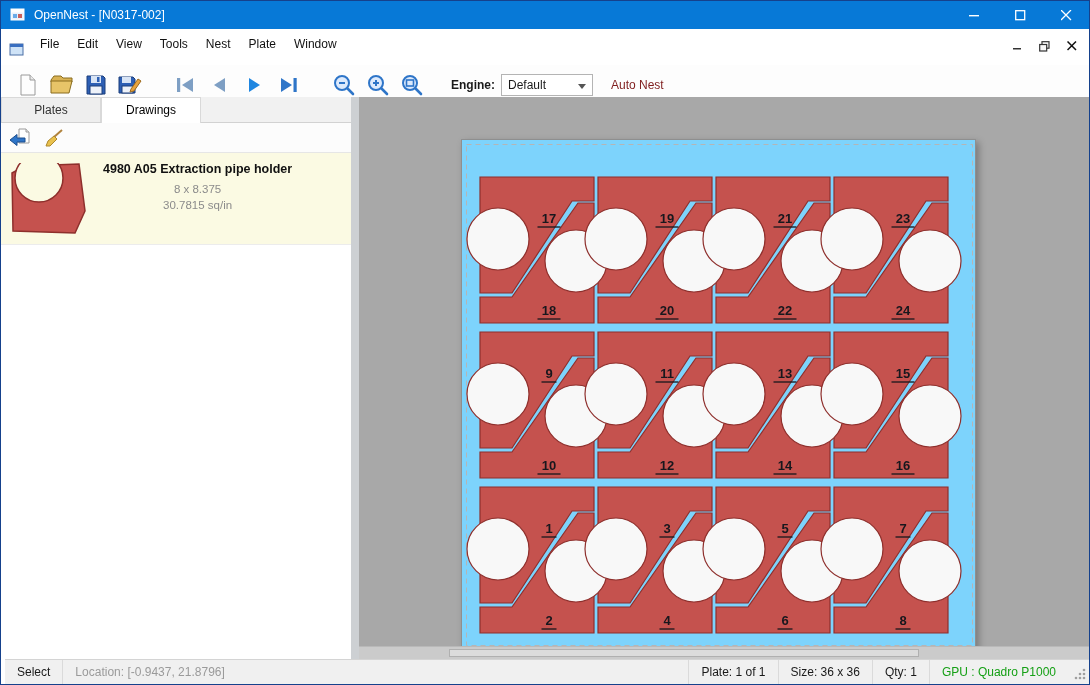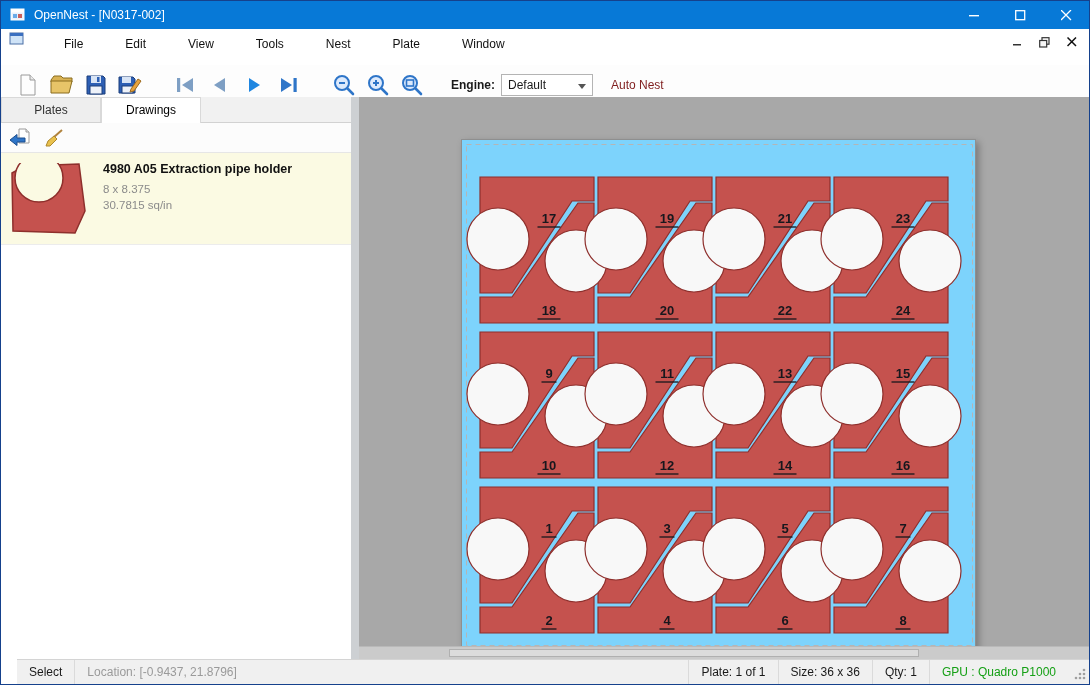--- a/index.html
+++ b/index.html
@@ -12,21 +12,21 @@
   }
   
   .titlebar { position:absolute; left:0; top:0; right:0; height:28px;
     background:#0779d7; color:#fff; display:flex; align-items:center; }
   .titlebar .app-icon { margin:0 8px 0 9px; display:flex; }
   .titlebar .title { font-size:12px; }
   .win-controls { margin-left:auto; display:flex; height:100%; }
   .win-btn { width:46px; height:100%; display:flex; align-items:center; justify-content:center; }
   
   .menubar { position:absolute; left:0; top:30px; right:0; height:26px;
-    background:#fff; display:flex; align-items:flex-start;gap:24px; }
+    background:#fff; display:flex; align-items:flex-end; }
   .menubar .mdi-icon { margin:0 6px 0 8px; display:flex; }
   .menu-item { padding:0 9px; line-height:26px; color:#111; cursor:default; }
   .mdi-controls { margin-left:auto; display:flex; margin-right:4px; }
   .mdi-btn { width:27px; height:22px; display:flex; align-items:center; justify-content:center; }
   
   .toolbar { position:absolute; left:0; top:64px; right:0; height:40px;
     background:#fdfdfd; border-bottom:1px solid #d8d8d8;
     display:flex; align-items:center; padding-left:10px; }
   .tool-btn { width:34px; height:32px; display:flex; align-items:center; justify-content:center; border-radius:2px; }
   .tb-gap { width:22px; }
@@ -40,32 +40,32 @@
   .left-panel { position:absolute; left:0; top:96px; width:350px; bottom:25px; background:#fff; }
   .tabstrip { height:26px; background:#f1f1f1; display:flex; border-bottom:1px solid #d2d2d2; }
   .tab { padding:0 6px; min-width:100px; text-align:center; line-height:24px;
     border:1px solid #d9d9d9; border-bottom:none; background:#eeeeee; color:#333; }
   .tab.active { background:#fff; position:relative; z-index:2; margin-bottom:-1px; line-height:25px; color:#000; }
   .panel-tools { height:30px; background:#fcfcfc; border-bottom:1px solid #e6e6e6;
     display:flex; align-items:center; padding-left:5px; gap:6px; }
   .mini-btn { width:28px; height:24px; display:flex; align-items:center; justify-content:center; border-radius:2px; }
   .drawing-item { height:92px; background:#fbfae3; display:flex; padding:7px 6px; border-bottom:1px solid #ececec; }
   .thumb { width:84px; height:78px; display:flex; align-items:center; justify-content:center; }
-  .drawing-meta { margin-left:12px; padding-top:2px; }
+  .drawing-meta { margin-left:12px; padding-top:2px;text-align:center; }
   .drawing-title { font-weight:bold; font-size:12.5px; color:#111; margin-bottom:5px; }
   .drawing-sub { color:#8b8b8b; font-size:11.5px; line-height:16px; }
   
   .splitter { position:absolute; left:350px; width:8px; top:96px; bottom:25px; background:#cdd0d3; }
   .canvas { position:absolute; left:358px; right:0; top:96px; bottom:25px; background:#a8a8a8; overflow:hidden; }
   .plate { position:absolute; left:102px; top:42px; width:515px; height:510px;
     background:#7dd3fc; border:1px solid #8f8f8f; box-shadow:3px 3px 7px rgba(0,0,0,.28); }
   .hscroll { position:absolute; left:0; right:0; bottom:0; height:13px; background:#cbcbcb; border-top:1px solid #b9b9b9; }
   .hscroll .thumbbar { position:absolute; left:90px; width:470px; top:2px; bottom:2px; background:#dcdcdc; border:1px solid #b0b0b0; }
   
-  .statusbar { position:absolute; left:16px; right:0; bottom:0; height:25px; background:#f0f0f0;
+  .statusbar { position:absolute; left:4px; right:0; bottom:0; height:25px; background:#f0f0f0;
     border-top:1px solid #d4d4d4; display:flex; align-items:center; font-size:12px;margin-top:12px; }
   .seg { padding:0 12px; height:100%; display:flex; align-items:center; }
   .seg.sep { border-left:1px solid #dadada; }
   .seg.mode { min-width:55px; }
   .seg.loc { color:#9a9a9a; border-left:1px solid #dadada; min-width:200px; }
   .spacer { flex:1; }
   .seg.gpu span { color:#15a015; }
   .grip { margin:0 2px 0 4px; align-self:flex-end; }
 </style>
 </head>

